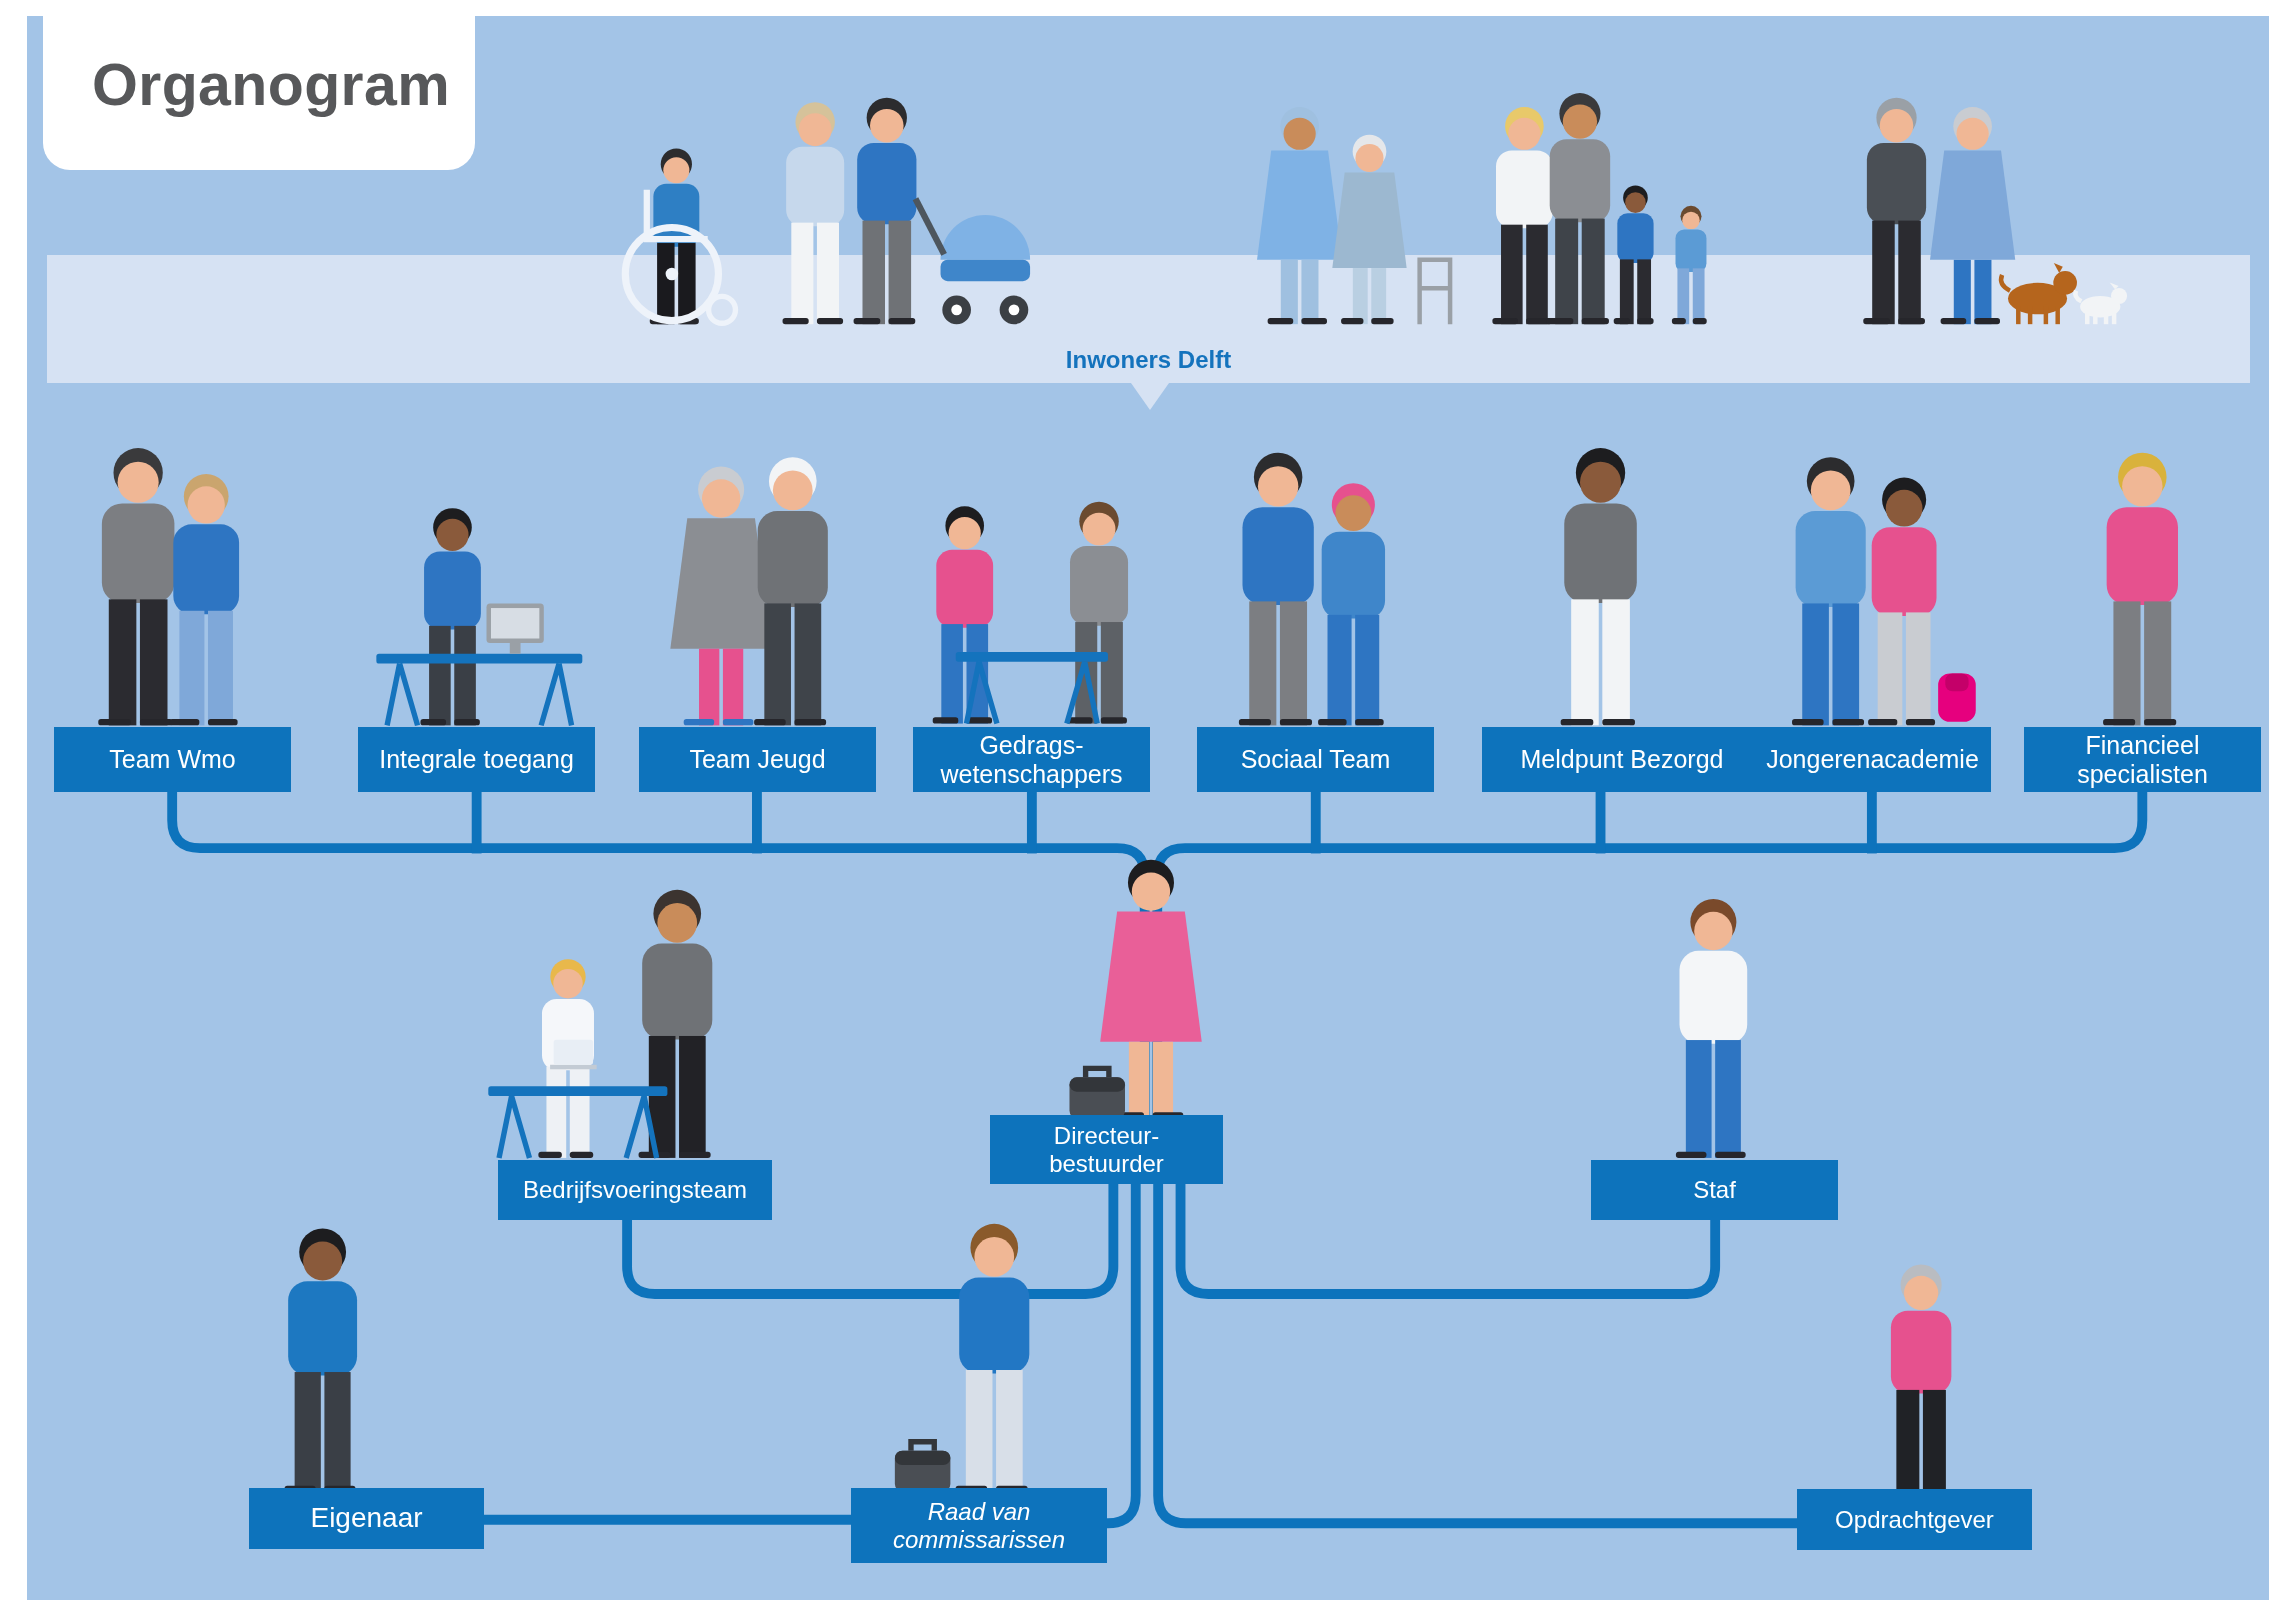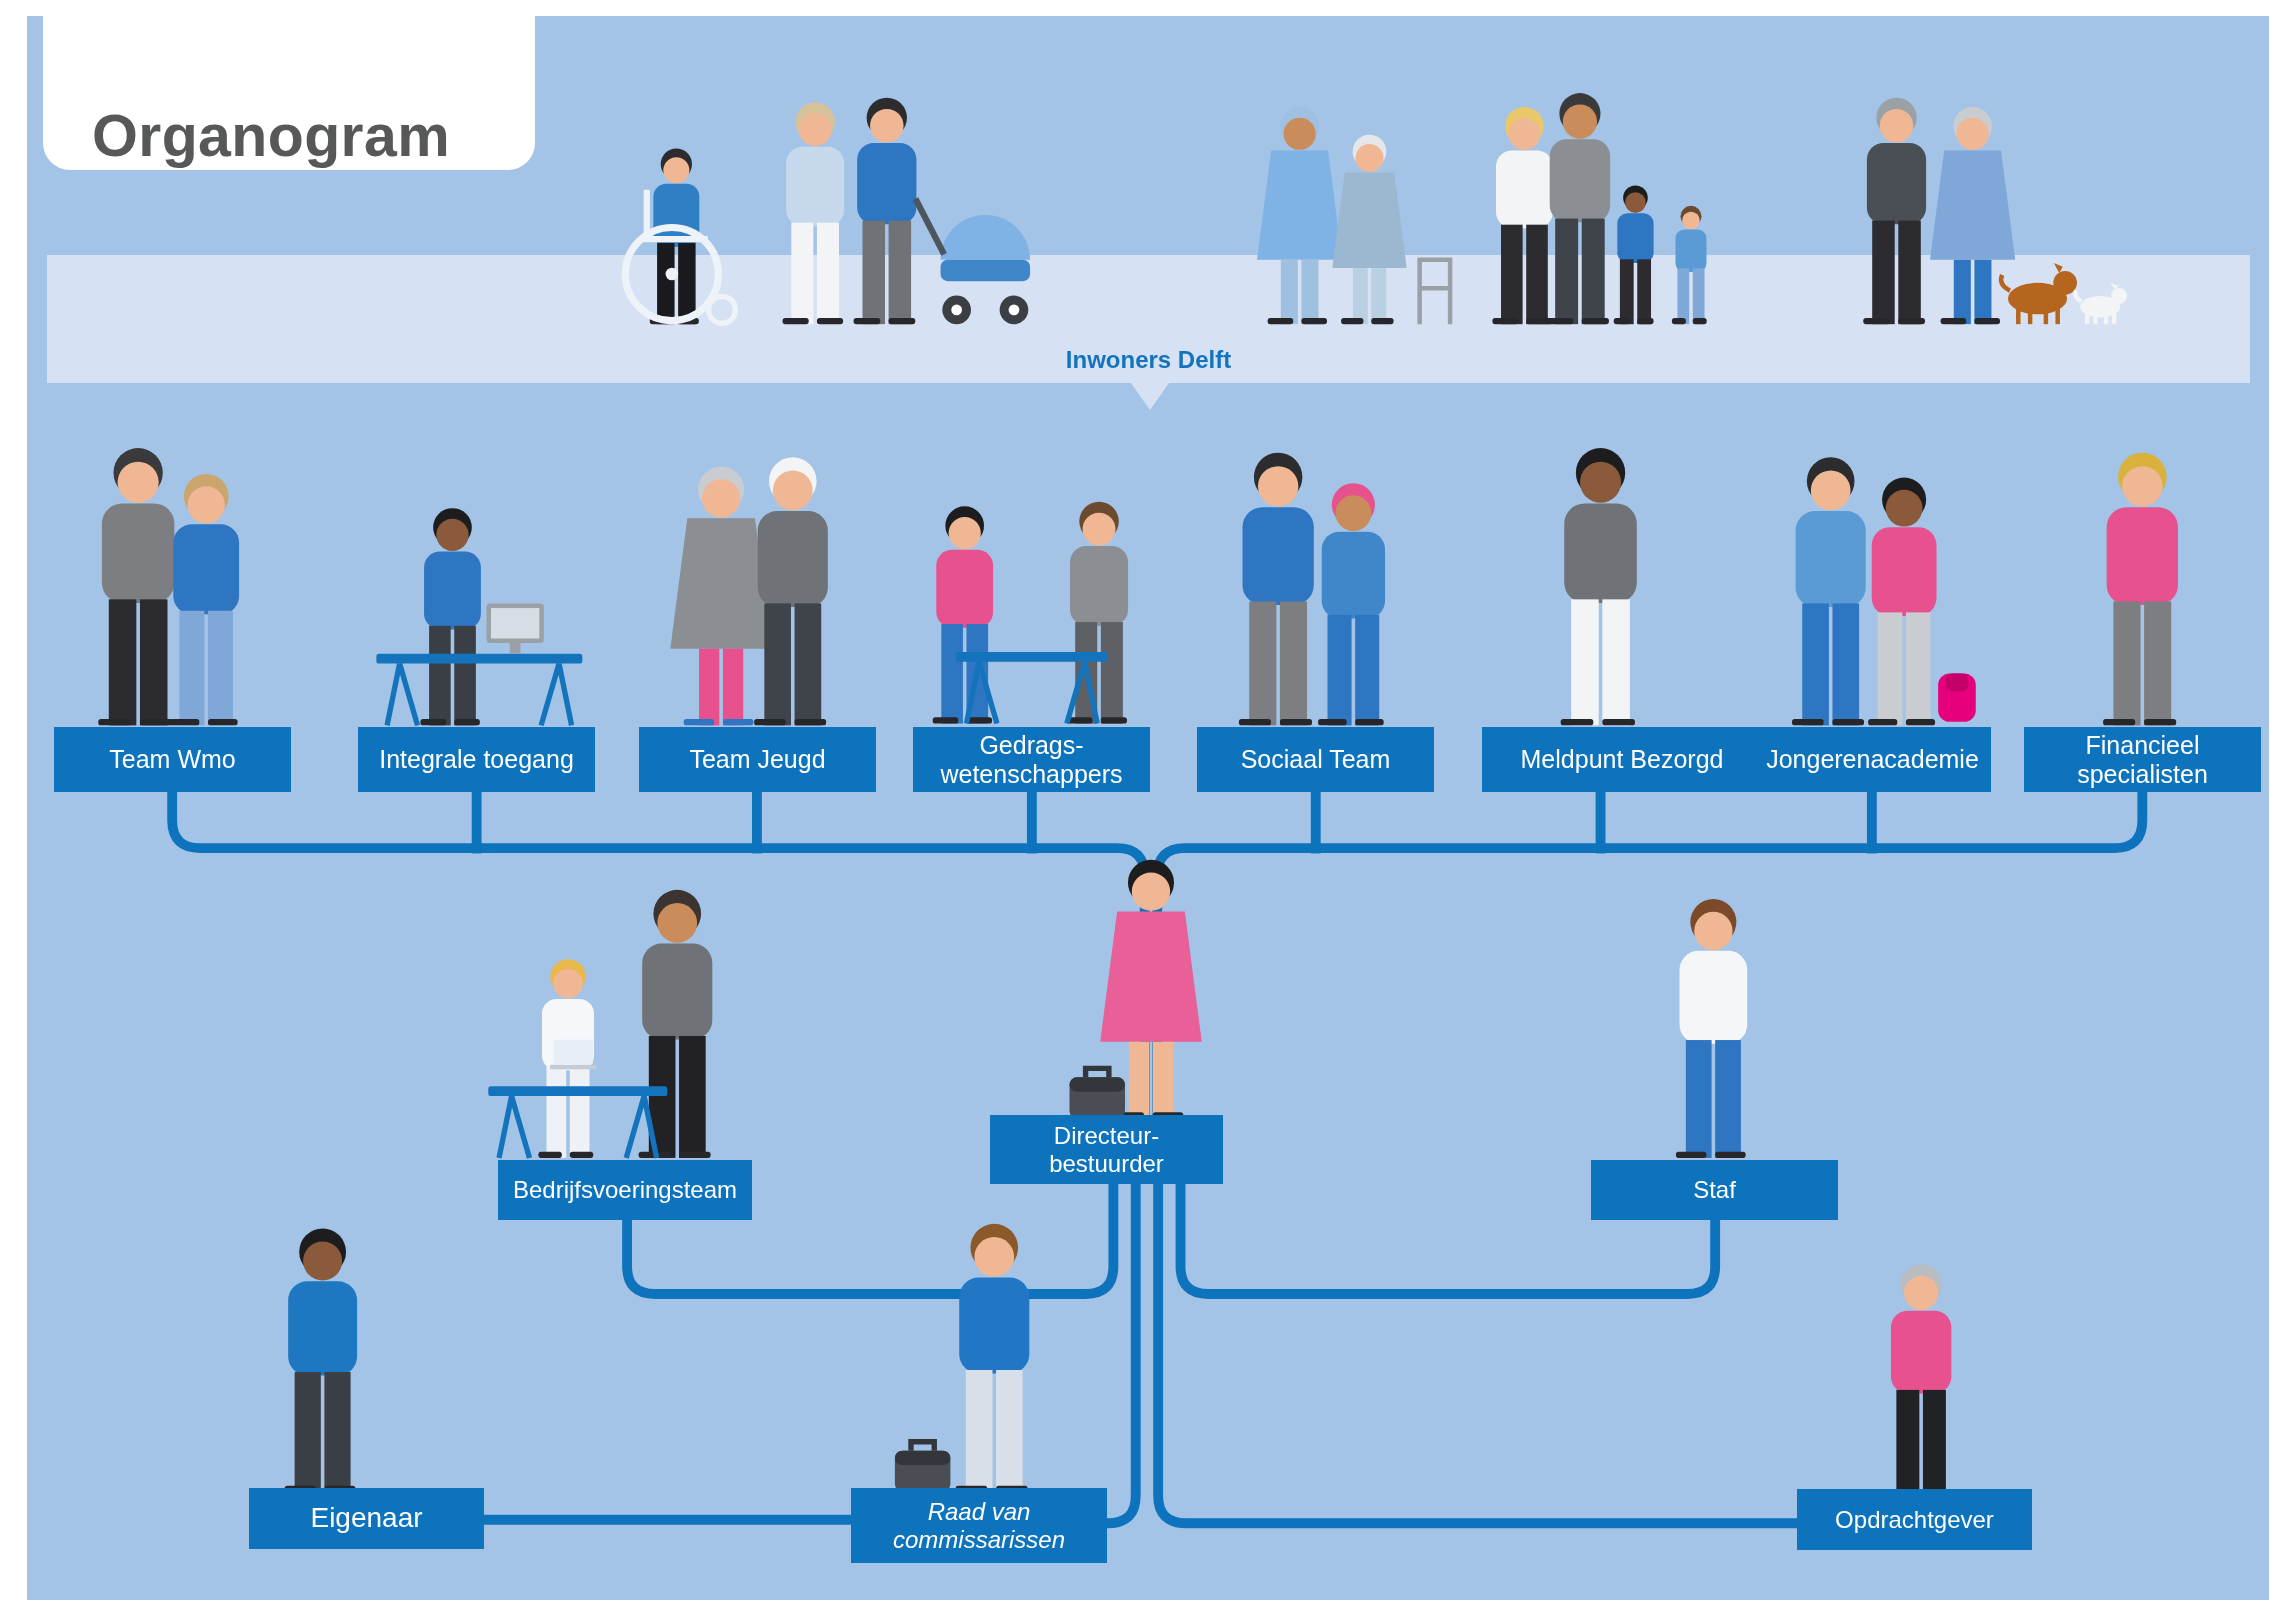--- a/index.html
+++ b/index.html
@@ -12,27 +12,27 @@
   .band-pointer{position:absolute;left:1131px;top:383px;width:0;height:0;
         border-left:19px solid transparent;border-right:19px solid transparent;
         border-top:27px solid var(--band,#d6e2f3);z-index:0;}
   svg.layer{position:absolute;left:0;top:0;}
   #lines{z-index:1;}
   #figs{z-index:2;}
   #lines path{stroke:var(--blue,#0d73bc);stroke-width:11;fill:none;}
   .box{position:absolute;background:var(--blue,#0d73bc);color:#ffffff;display:flex;align-items:center;
        justify-content:center;text-align:center;font-size:25px;line-height:1.15;white-space:pre-line;z-index:3;}
   #box-director{left:990px;top:1115px;width:233px;height:69px;font-size:24px;}
-  #box-bedrijf{left:498px;top:1160px;width:254px;height:60px;font-size:24px;}
+  #box-bedrijf{left:498px;top:1160px;width:274px;height:60px;font-size:24px;}
   #box-staf{left:1591px;top:1160px;width:247px;height:60px;font-size:24px;}
   #box-eigenaar{left:249px;top:1488px;width:235px;height:61px;font-size:28px;}
   #box-raad{left:851px;top:1488px;width:256px;height:75px;font-size:24px;font-style:italic;}
   #box-opdracht{left:1797px;top:1489px;width:235px;height:61px;font-size:24px;}
-  .title-card{position:absolute;left:43px;top:0;width:492px;height:170px;background:#ffffff;
-       border-radius:0 0 27px 27px;display:flex;align-items:flex-end;z-index:4;}
+  .title-card{position:absolute;left:43px;top:0;width:432px;height:170px;background:#ffffff;
+       border-radius:0 0 27px 27px;display:flex;align-items:center;z-index:4;}
   .title-card h1{margin:0;padding-left:49px;font-size:59px;color:var(--title,#57585a);
        font-weight:700;letter-spacing:0.4px;}
 </style>
 </head>
 <body>
 
 <div class="page" id="page">
   <div class="canvas"></div>
 
   <div class="band">

